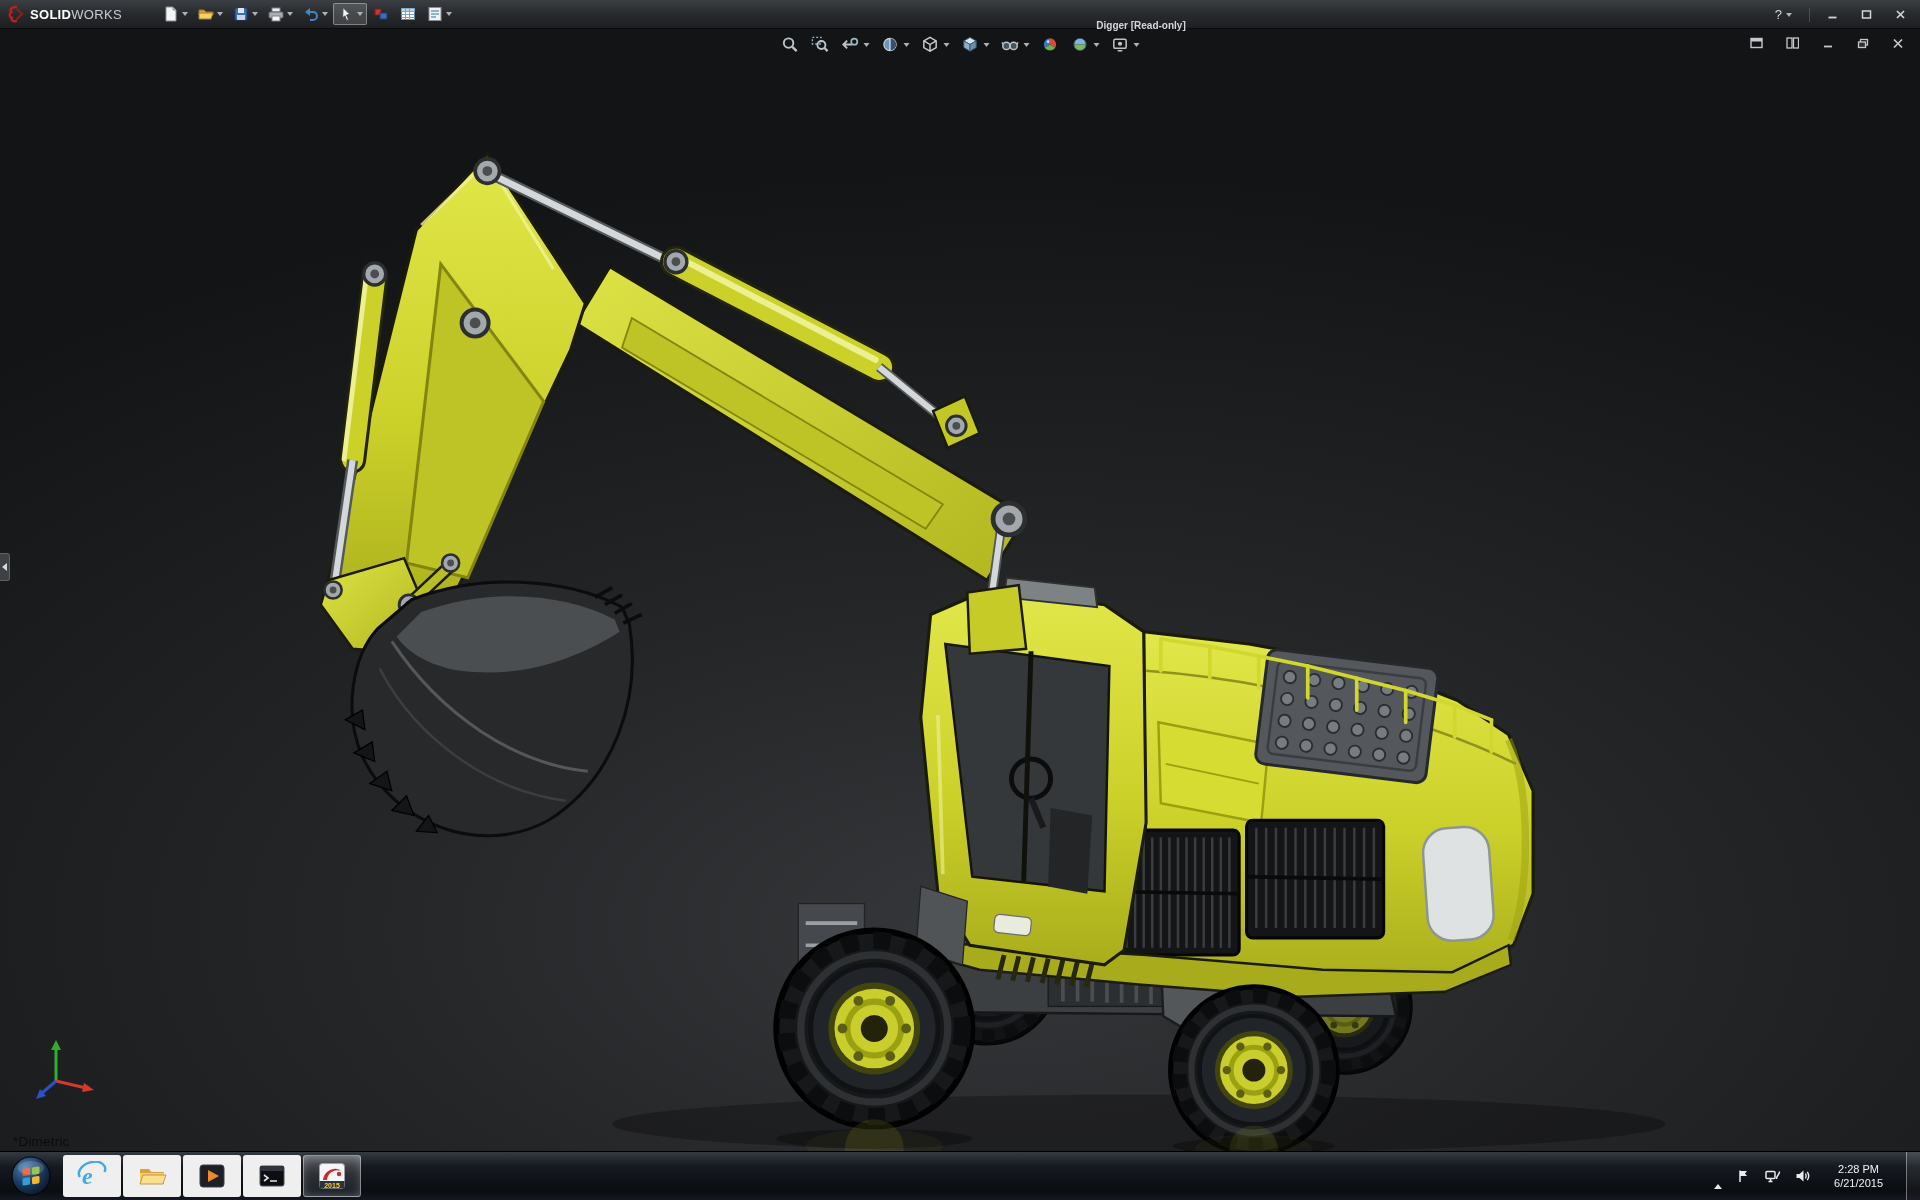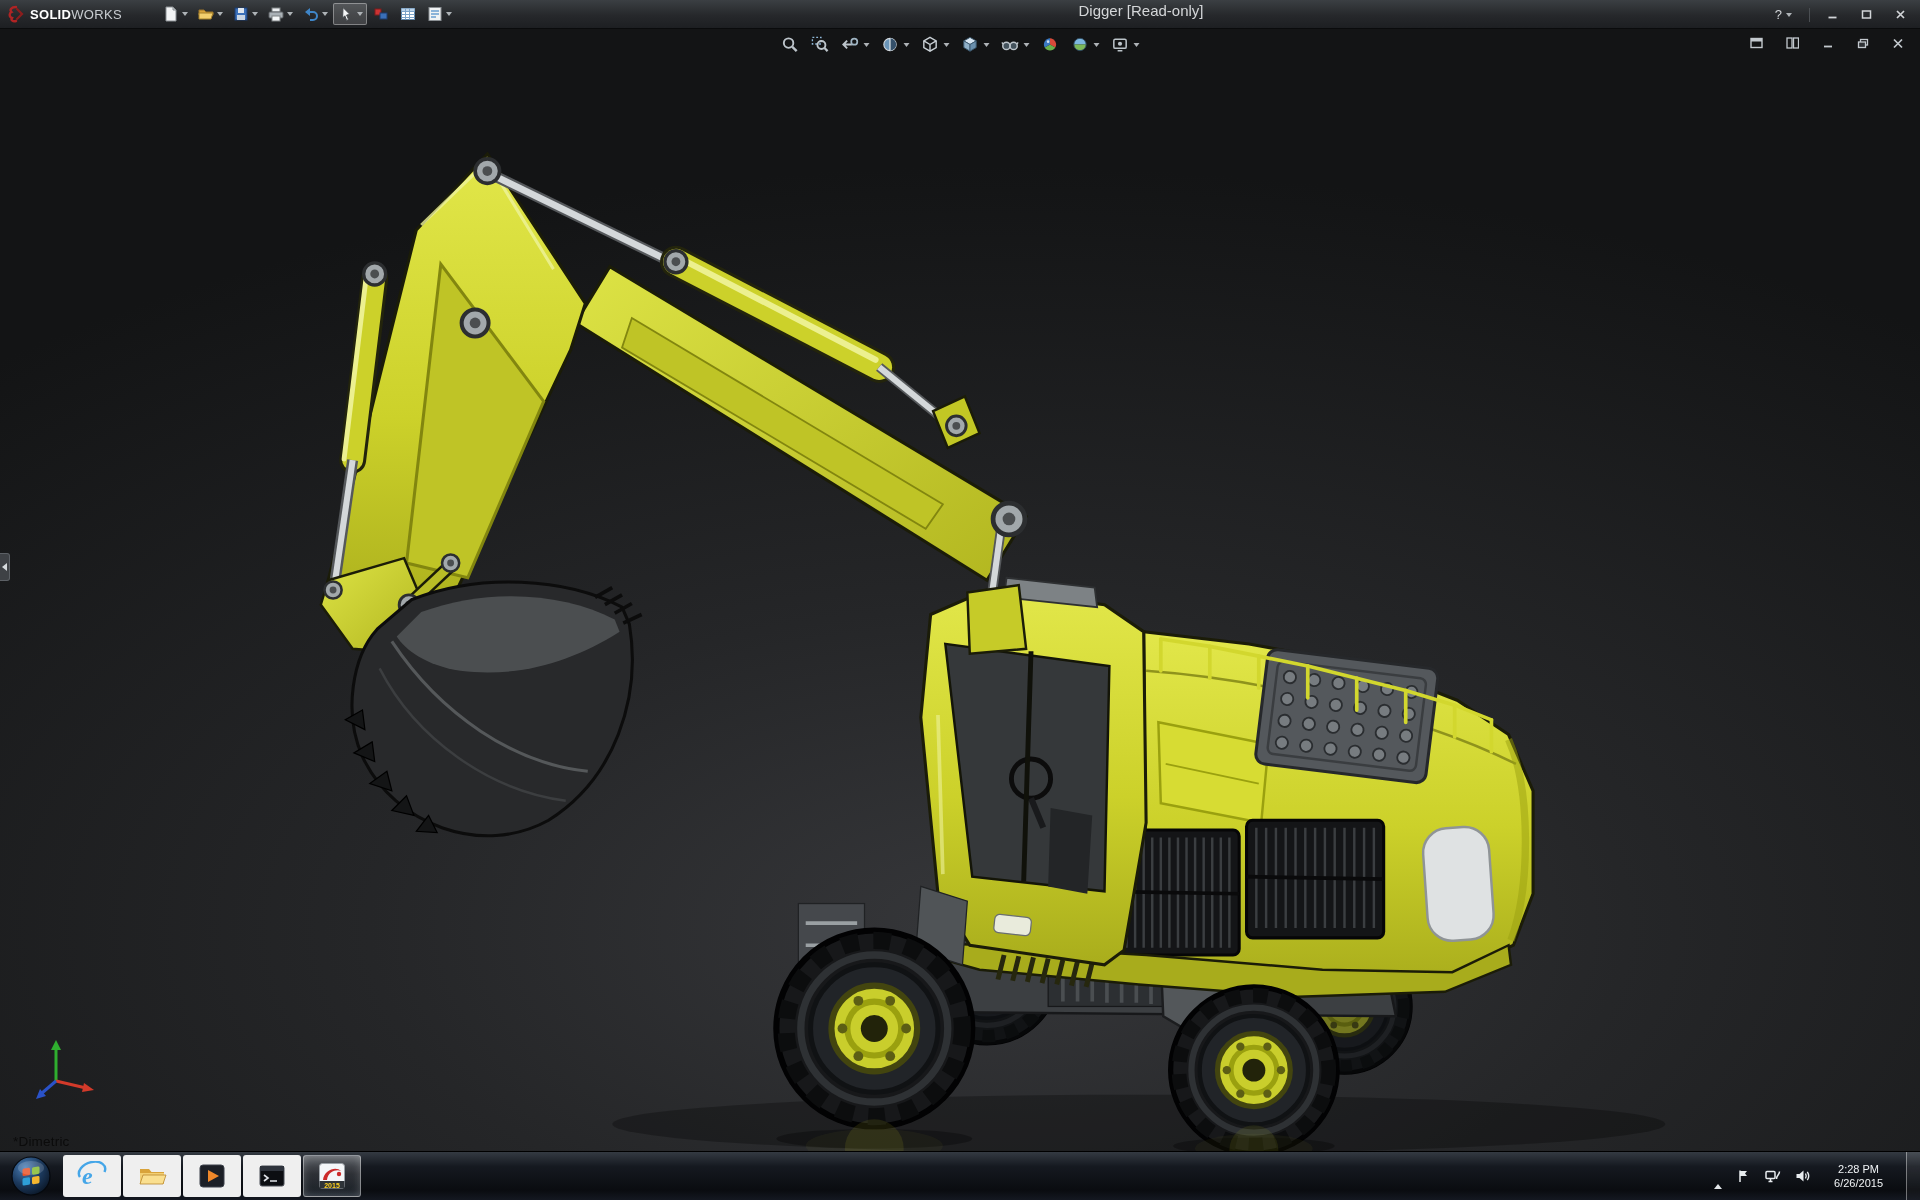--- a/index.html
+++ b/index.html
@@ -13,21 +13,21 @@
     border-bottom:1px solid #0a0b0c;display:flex;align-items:center;color:#d8dadc;z-index:30;}
   .brand{display:flex;align-items:center;gap:5px;padding:0 8px 0 7px;}
   .brand-text{font-size:13px;letter-spacing:.3px;color:#e8eaec;white-space:nowrap;}
   .brand-text b{font-weight:bold;color:#fff;}
   .brand-text span{font-weight:normal;color:#c9cdd1;}
   .tb-tools{display:flex;align-items:center;margin-left:28px;gap:1px;}
   .tool{display:flex;align-items:center;height:22px;padding:0 3px;border:1px solid transparent;border-radius:2px;background:transparent;cursor:default;}
   .tool svg{display:block;}
   .tool.pressed{background:rgba(255,255,255,.15);border-color:rgba(255,255,255,.35);}
   .caret{width:0;height:0;border-left:3px solid transparent;border-right:3px solid transparent;border-top:4px solid #aeb3b7;margin-left:2px;}
-  .tb-title{position:absolute;left:1141px;top:2px;transform:translateX(-50%);font-size:15px;color:#d4d6d8;white-space:nowrap;}
+  .tb-title{position:absolute;left:1141px;top:20px;transform:translateX(-50%);font-size:10px;color:#d4d6d8;white-space:nowrap;font-weight:bold;}
   .tb-win{position:absolute;right:8px;top:0;height:29px;display:flex;align-items:center;gap:11px;}
   .tb-win .wbtn{display:flex;align-items:center;gap:2px;color:#d2d5d8;font-size:13px;line-height:1;}
   .tb-sep{width:1px;height:14px;background:#4a4e52;}
 
   
   .viewport{position:absolute;top:29px;left:0;width:1920px;height:1122px;
     background:radial-gradient(ellipse 1500px 760px at 52% 80%, #36373a 0%, #252628 42%, #131415 100%);}
   .model{position:absolute;inset:0;width:100%;height:100%;}
 
   .headsup{position:absolute;top:5px;left:50%;transform:translateX(-50%);display:flex;align-items:center;gap:7px;z-index:5;}
@@ -570,18 +570,18 @@
           </svg>
       </button>
       <button style="background:none;border:none;padding:0;">
         <svg width="17" height="16" viewBox="0 0 17 16">
             <path d="M2.5 6 h3 l4 -3.5 v11 l-4 -3.5 h-3 Z" fill="#e8ecef"></path>
             <path d="M11.5 5.5 a5 5 0 0 1 0 5 M13.3 3.8 a7.5 7.5 0 0 1 0 8.4" stroke="#e8ecef" stroke-width="1.4" fill="none"></path>
           </svg>
       </button>
       <button class="clock" style="background:none;border:none;">
         <div>2:28 PM</div>
-        <div>6/26/2015</div>
+        <div>6/21/2015</div>
       </button>
       <div class="desk"></div>
     </div>
   </footer>
 </div>
 
 </body></html>

